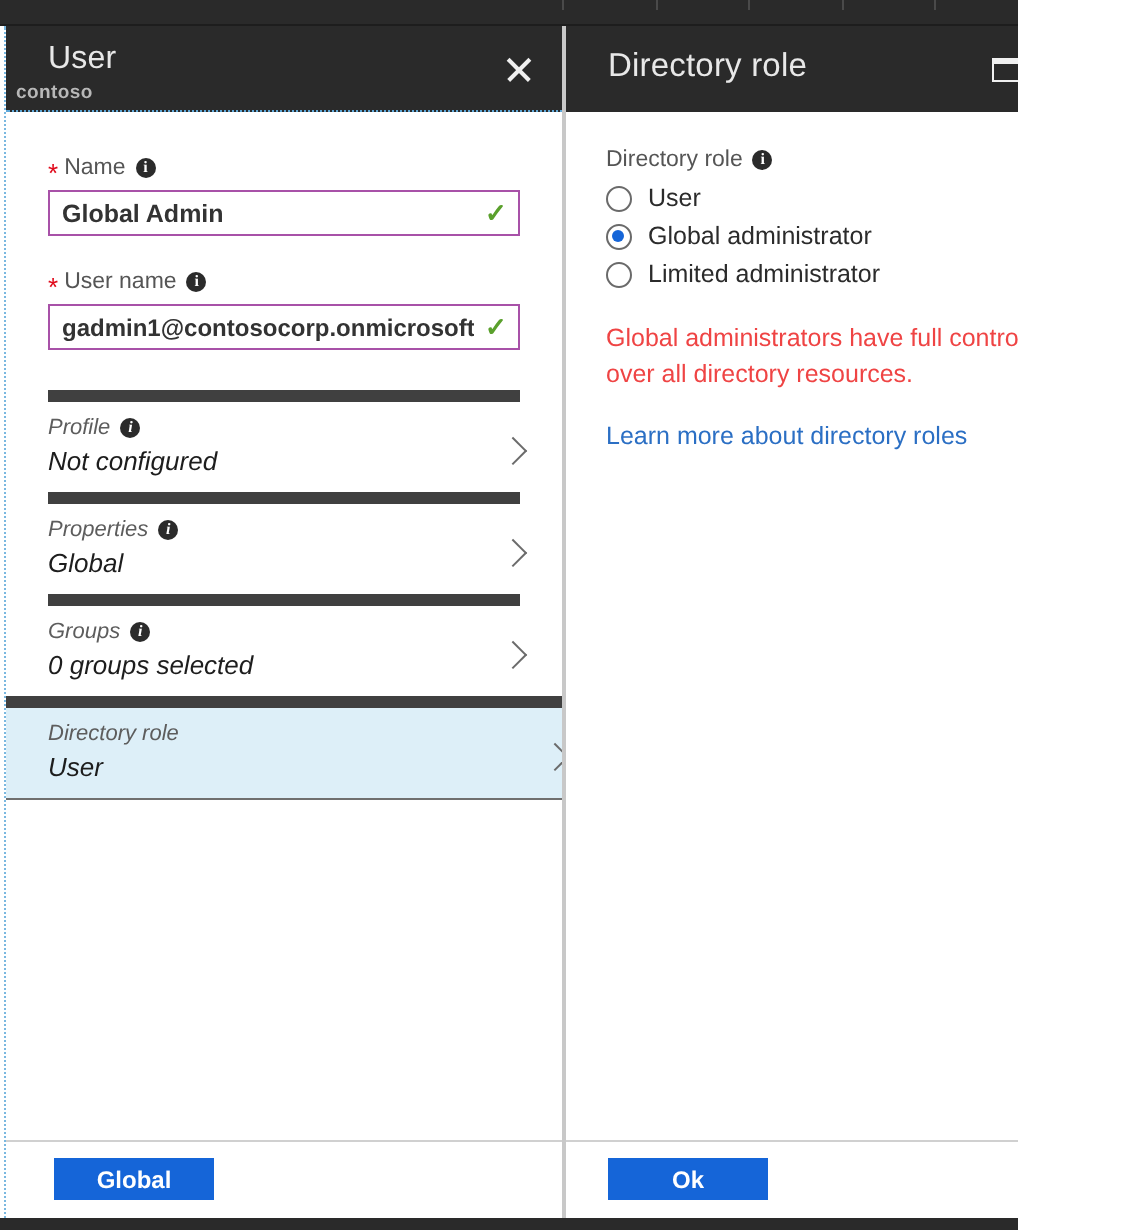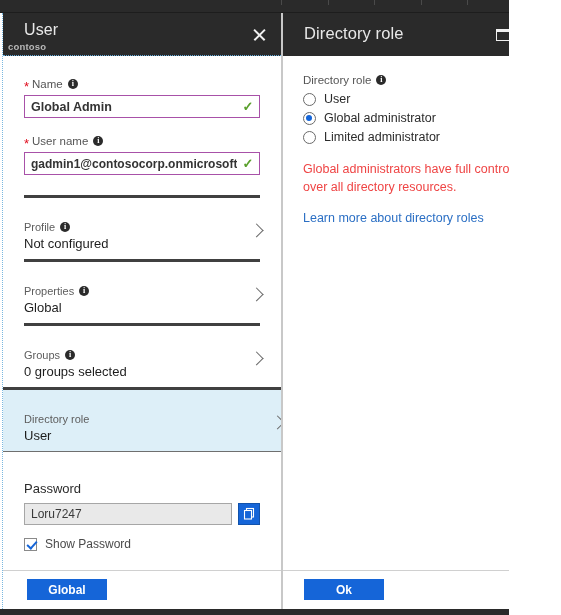--- a/index.html
+++ b/index.html
@@ -221,24 +221,25 @@
     color: #5aa02c;
     font-size: 13px;
     line-height: 13px;
     font-weight: 700;
   }
 
   
   .nav-list { margin: 20px 21px 0 21px; }
   .nav-row {
     position: relative;
-    border-top: 3px solid #404040;
-    padding: 22px 0 7px 0;
-    cursor: pointer;
-    box-sizing: border-box;
+    border-top: 6px solid #404040;
+    padding: 6px 0 7px 0;
+    cursor: pointer;
+    box-sizing: border-box;
+    font-style: italic;
   }
   .nav-row.last { border-bottom: 1px solid #6f6f6f; }
   .nav-row.highlight {
     background: #ddeff8;
     margin: 0 -21px;
     padding-left: 21px;
     padding-right: 21px;
   }
   .nav-top {
     font-size: 11px;
@@ -495,36 +496,20 @@
         <div class="nav-row highlight last">
           <div class="nav-top">
             <span>Directory role</span>
           </div>
           <div class="nav-bottom">User</div>
           <span class="chev"></span>
         </div>
 
       </div>
 
-      <div class="pw-block">
-        <div class="pw-title">Password</div>
-        <div class="pw-row">
-          <div class="pw-input">Loru7247</div>
-          <div class="copy-btn">
-            <svg width="14" height="14" viewBox="0 0 14 14">
-              <rect x="4.5" y="1.5" width="7" height="8.5" fill="none" stroke="#ffffff" stroke-width="1.1"></rect>
-              <rect x="2.5" y="3.5" width="7" height="8.5" fill="#1565d8" stroke="#ffffff" stroke-width="1.1"></rect>
-            </svg>
-          </div>
-        </div>
-        <div class="chk-row">
-          <span class="chk-box"></span>
-          <span class="chk-label">Show Password</span>
-        </div>
-      </div>
 
     </div>
 
     <div class="panel-footer">
       <button class="action-btn btn-create">Global</button>
     </div>
   </div>
 
   <div class="panel-divider"></div>
 

